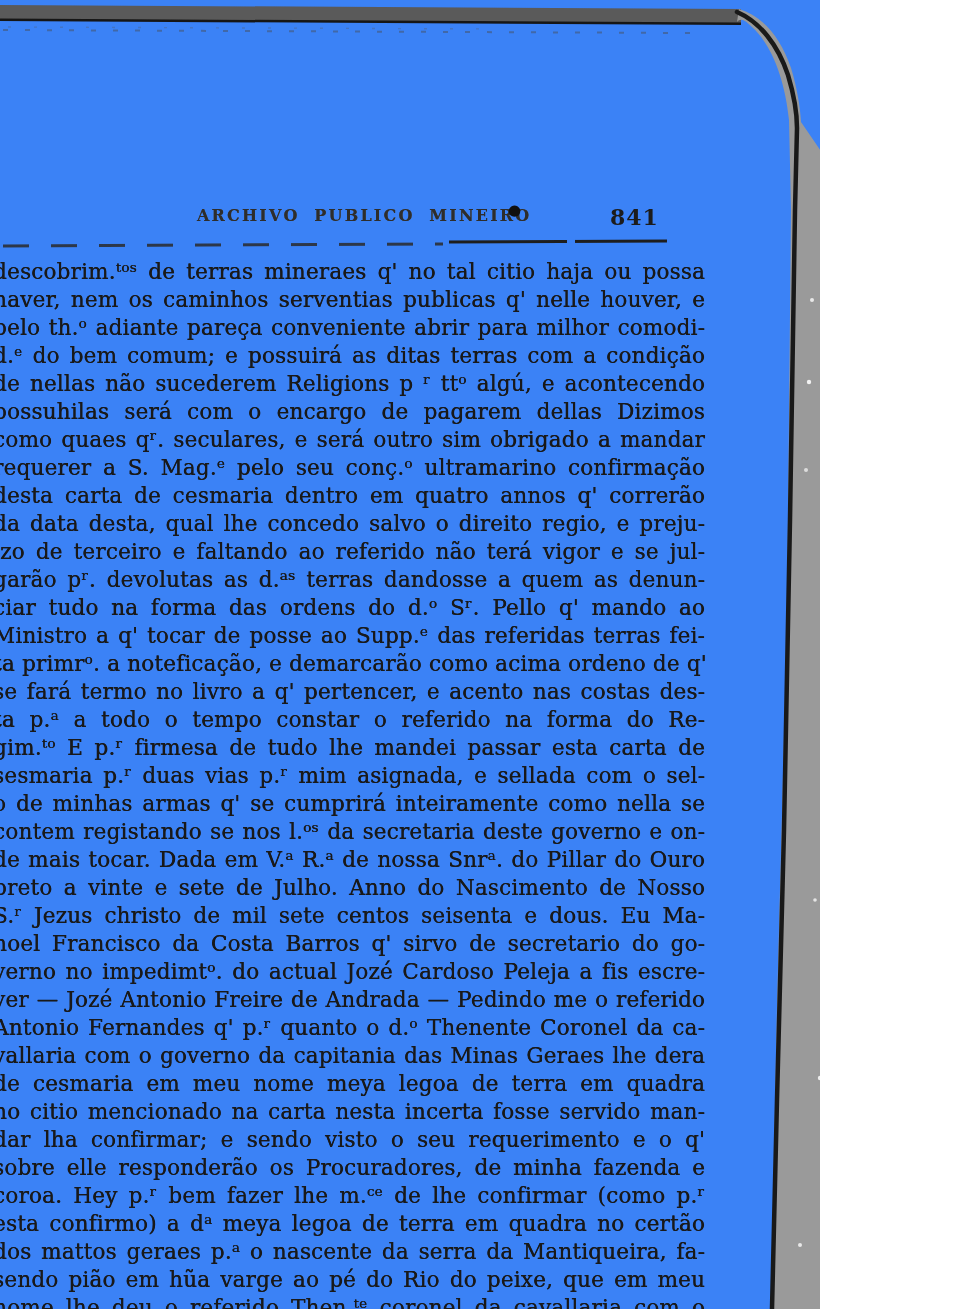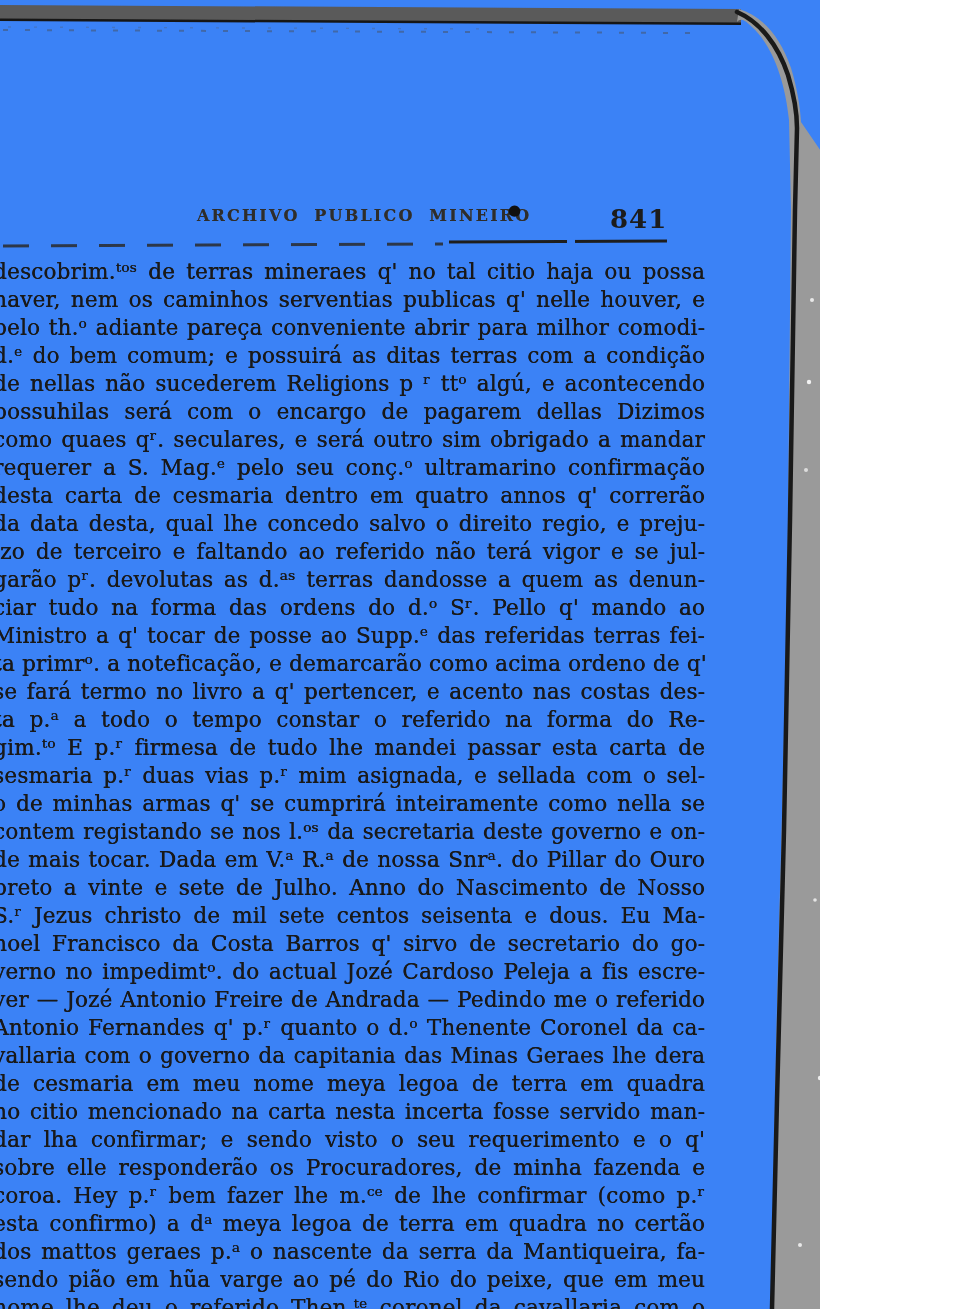--- a/index.html
+++ b/index.html
@@ -24,21 +24,21 @@
     letter-spacing:2.2px;word-spacing:7px;
     white-space:nowrap;
     text-shadow:0 0 .6px #555;
   }
   .dot{
     position:absolute;left:508px;top:203px;
     font-size:15px;color:#101010;line-height:1;
   }
   .pagenum{
     position:absolute;left:610px;top:204px;
-    font-size:26px;font-weight:700;color:#1c1c1c;
+    font-size:22px;font-weight:700;color:#1c1c1c;
     letter-spacing:1px;
   }
   .rule{
     position:absolute;left:3px;top:241px;width:662px;height:5px;
     transform:rotate(-0.25deg);
   }
   .rule i{position:absolute;display:block;height:3px;}
   .rule .r1{
     left:0;top:2px;width:440px;
     background:repeating-linear-gradient(90deg,#2a2a2a 0 26px,rgba(0,0,0,0) 26px 48px);

